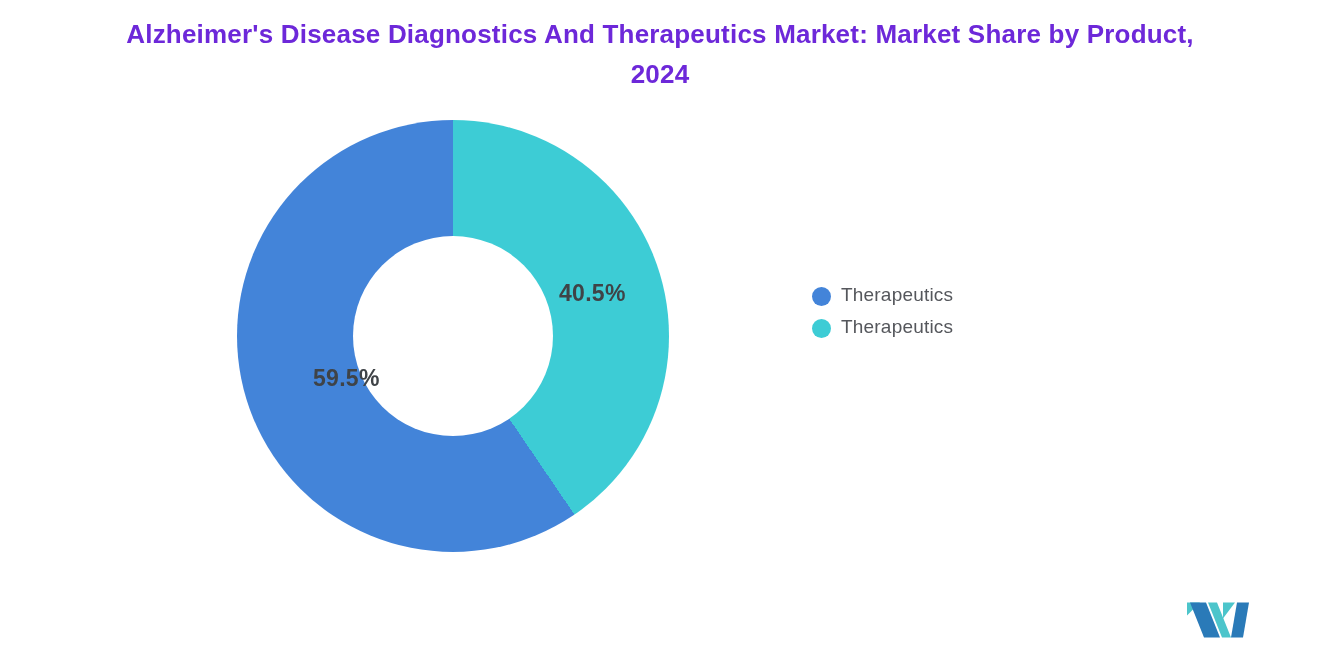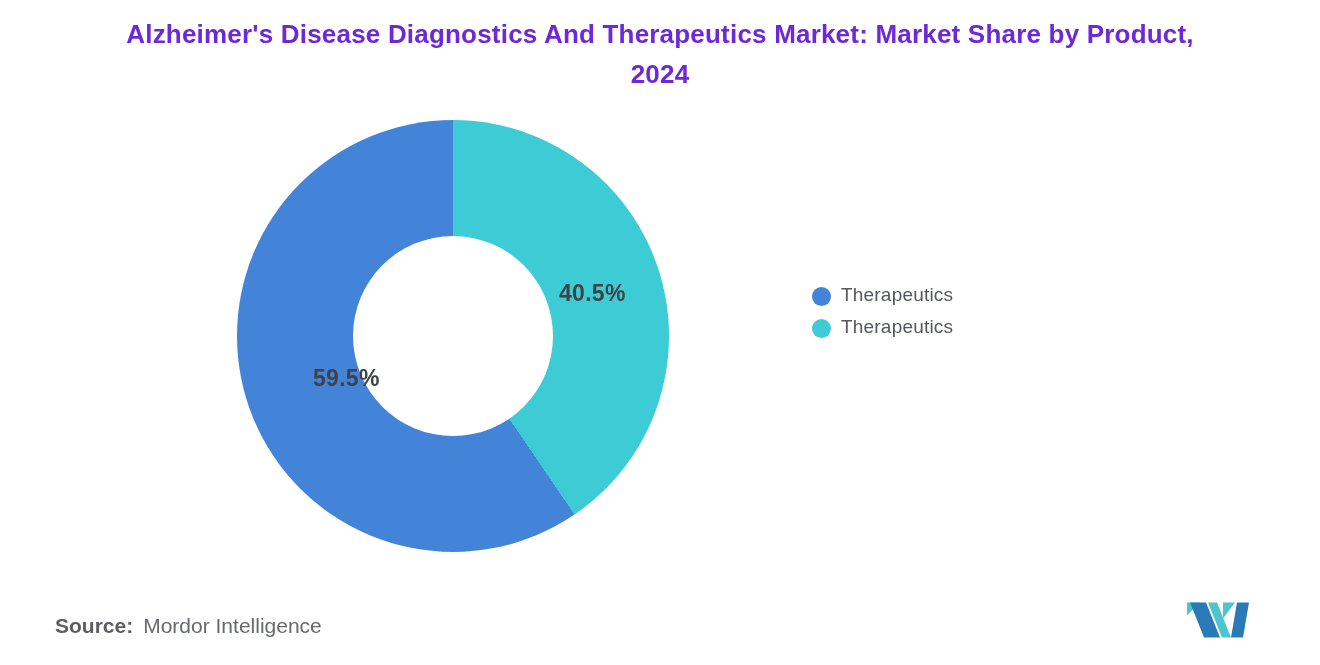--- a/index.html
+++ b/index.html
@@ -56,23 +56,20 @@
     <div class="legend-item">
       <span class="legend-dot" style="background: rgb(67, 132, 217);"></span>
       <span class="legend-label">Therapeutics</span>
     </div>
     <div class="legend-item">
       <span class="legend-dot" style="background: rgb(61, 204, 213);"></span>
       <span class="legend-label">Therapeutics</span>
     </div>
   </div>
 
-  <div class="source-line">
-    <span class="source-label">Source:</span><span>Mordor Intelligence</span>
-  </div>
 
   <svg class="brand-logo" viewBox="0 0 64 36" xmlns="http://www.w3.org/2000/svg">
     <polygon points="0,1 13,1 0,14" fill="#4cc5cb"></polygon>
     <polygon points="3,1 19,1 33,36 17,36" fill="#2a7ab8"></polygon>
     <polygon points="21,1 30,1 44,36 35,36" fill="#4cc5cb"></polygon>
     <polygon points="36,1 48,1 36,17" fill="#4cc5cb"></polygon>
     <polygon points="50,1 62,1 56,36 44,36" fill="#2a7ab8"></polygon>
   </svg>
 
 </div>

